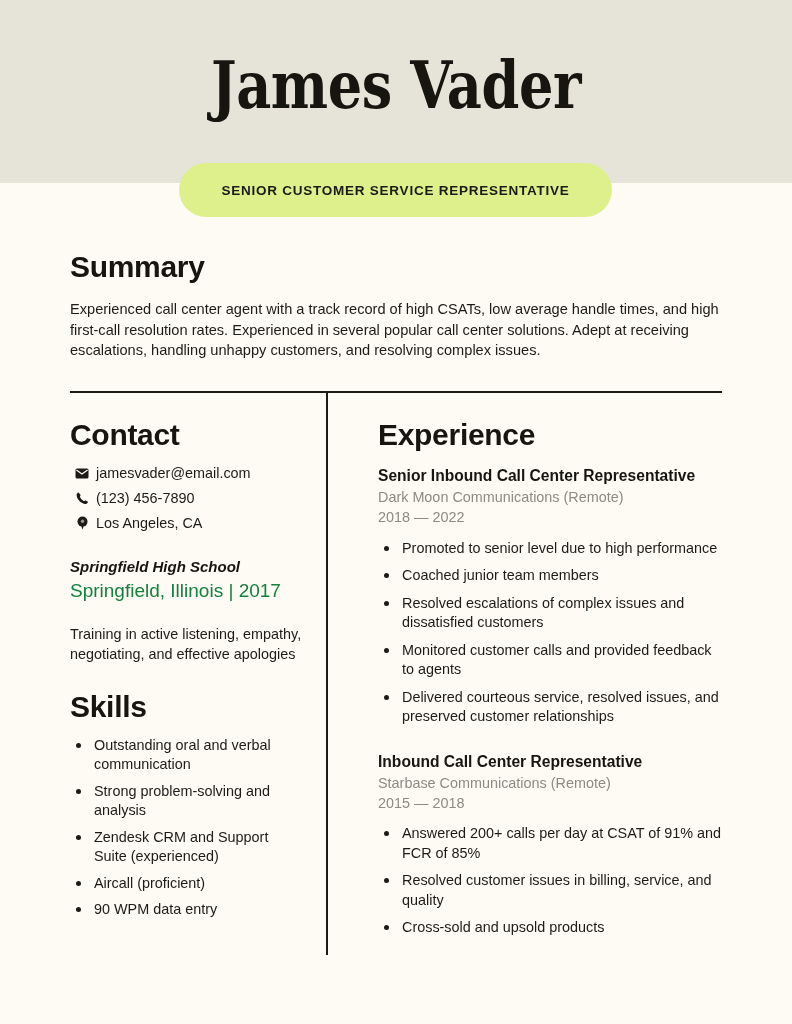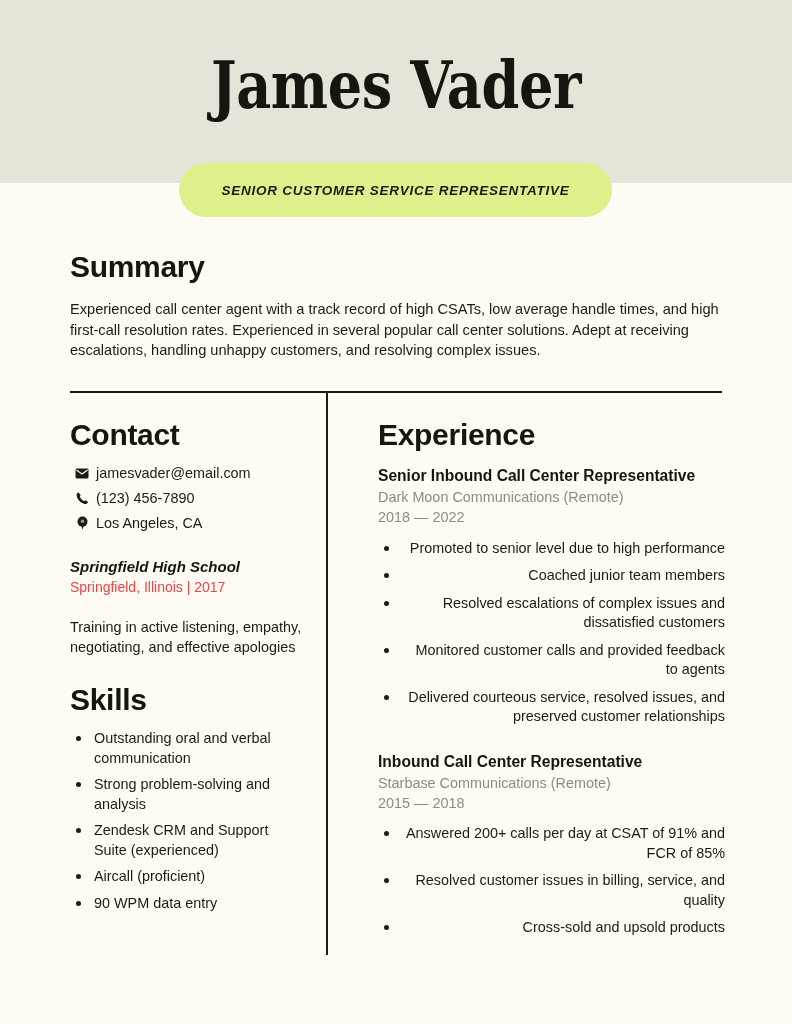--- a/index.html
+++ b/index.html
@@ -44,21 +44,20 @@
     position: absolute;
     left: 179px;
     top: 163px;
     width: 433px;
     height: 54px;
     background: #DDF08C;
     border-radius: 27px;
     display: flex;
     align-items: center;
     justify-content: center;
-    font-style: italic;
   }
   .title-pill span {
     font-family: "Liberation Sans", sans-serif;
     font-weight: bold;
     font-size: 13.5px;
     letter-spacing: 0.75px;
     color: #1C1B17;
     white-space: nowrap;
   }
 
@@ -151,22 +150,22 @@
   .edu-school {
     margin: 14px 0 0 0;
     font-size: 15px;
     font-weight: bold;
     color: #16150F;
     line-height: 1.35;
     font-style: italic;
   }
   .edu-meta {
     margin: 1px 0 0 0;
-    font-size: 14px;
-    color: #ef4444;
+    font-size: 19px;
+    color: #15803d;
     line-height: 1.35;
   }
   .edu-note {
     margin: 20px 0 0 0;
     font-size: 14.4px;
     line-height: 20px;
     color: #1C1B17;
   }
 
   
@@ -210,21 +209,21 @@
     color: #8D8B84;
     line-height: 1.35;
   }
   .job-dates {
     margin: 0;
     font-size: 14.4px;
     color: #8D8B84;
     line-height: 1.4;
   }
   .job ul.bullets { margin-top: 11px; }
-  .job ul.bullets li { margin-bottom: 8px; text-align: right; }
+  .job ul.bullets li { margin-bottom: 8px; }
 </style>
 </head>
 <body>
 
 <div class="header-band"></div>
 
 <div class="name">James Vader</div>
 
 <div class="title-pill">
   <span>SENIOR CUSTOMER SERVICE REPRESENTATIVE</span>

